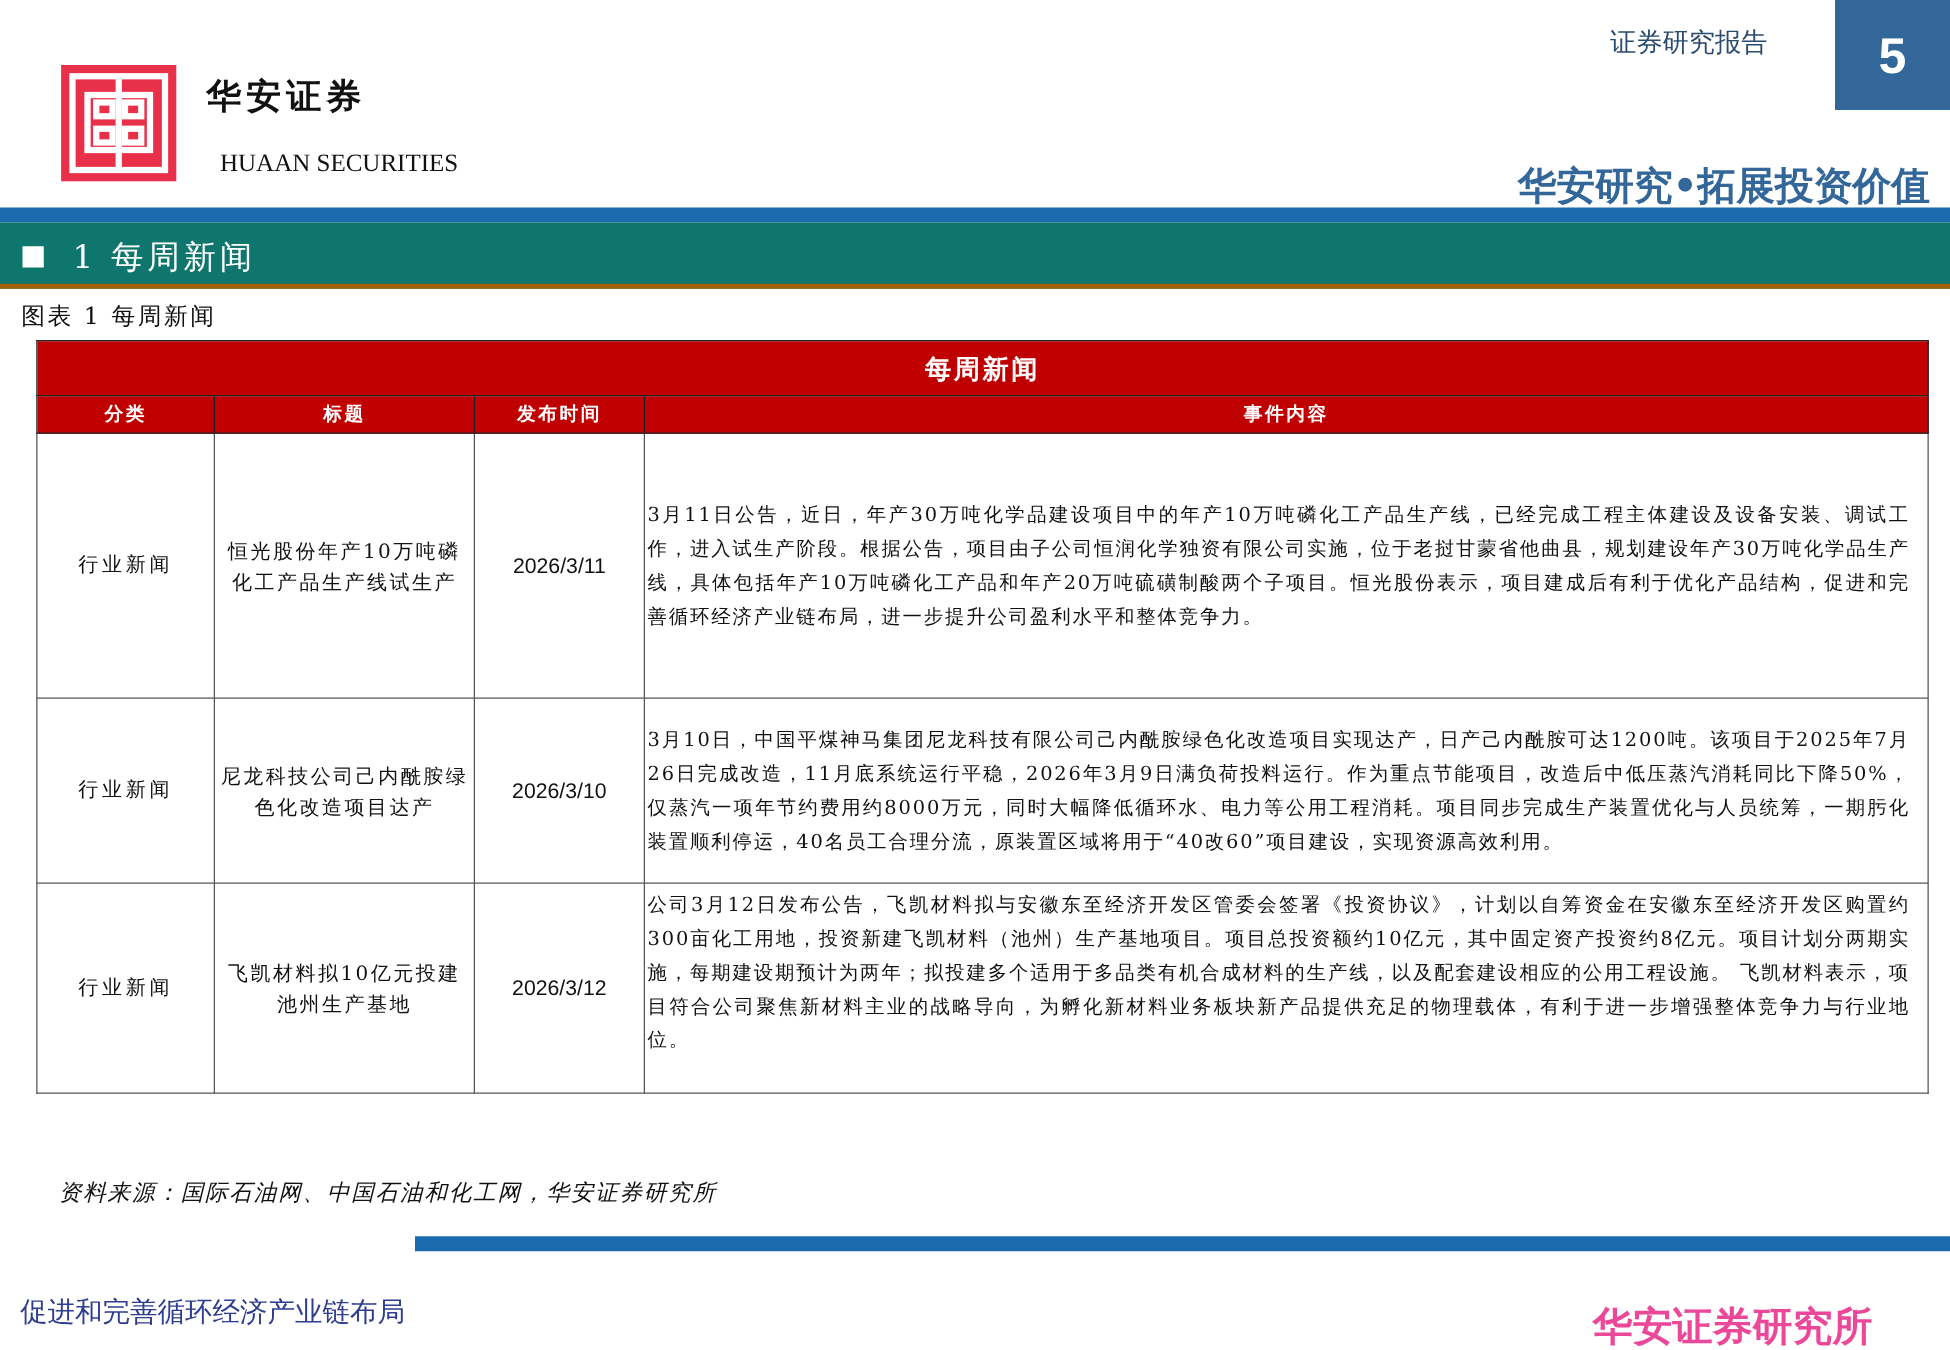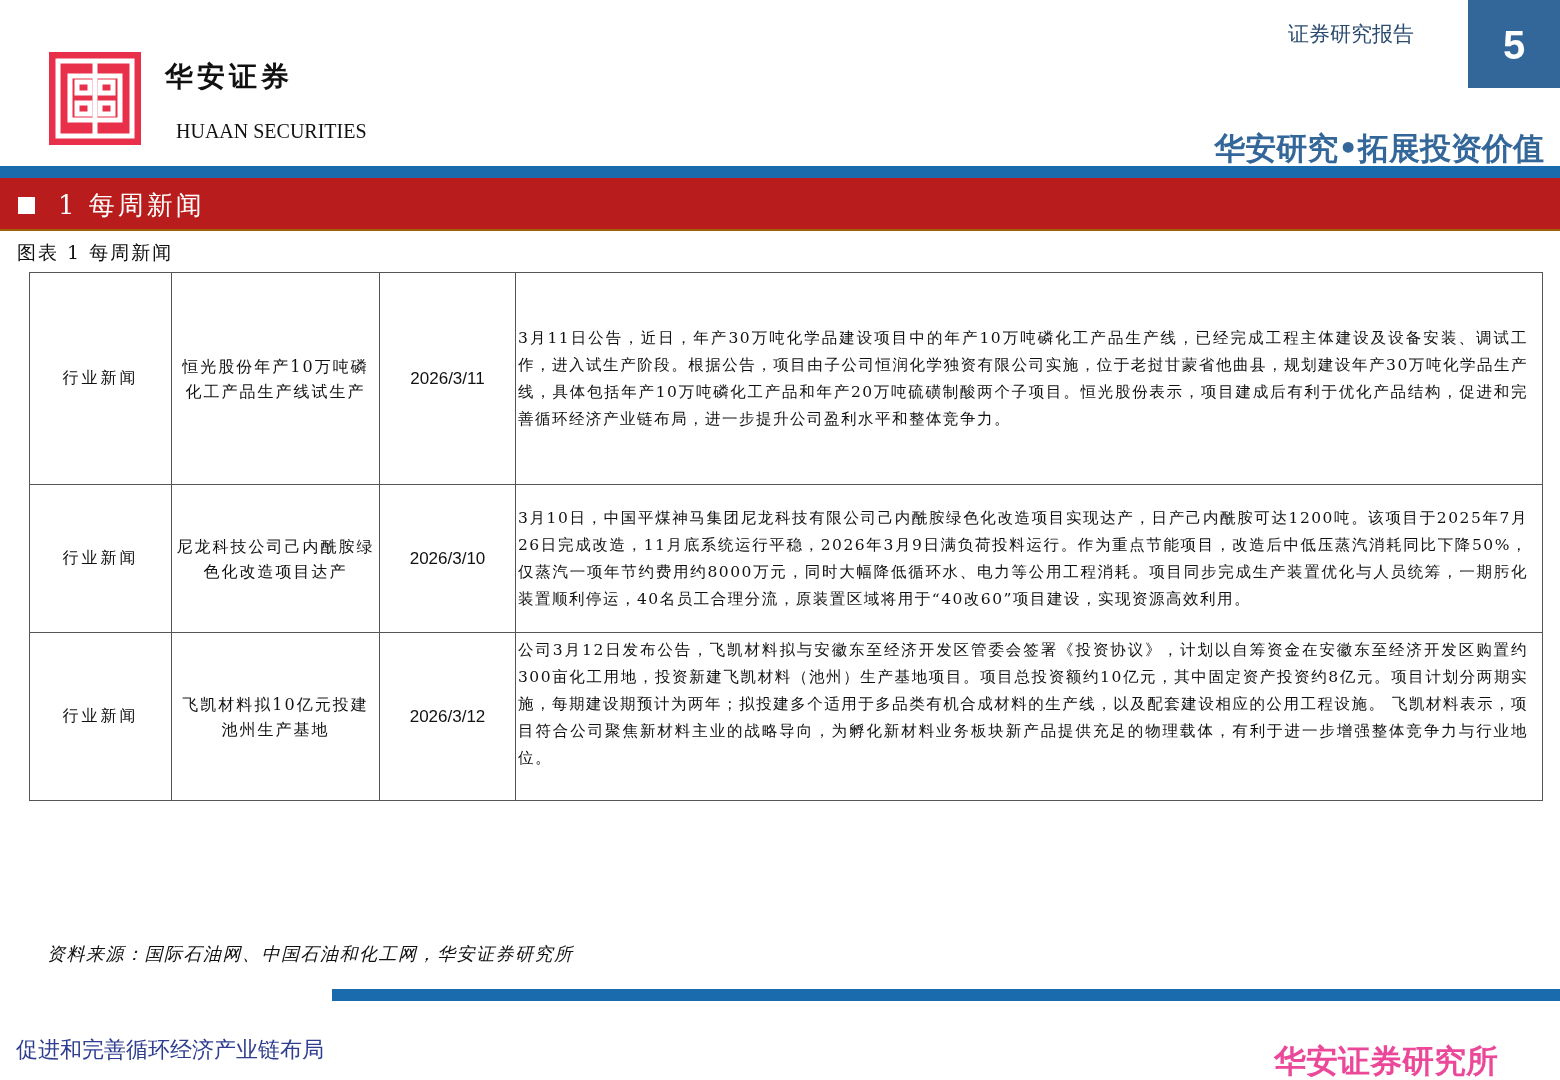--- a/index.html
+++ b/index.html
@@ -8,21 +8,21 @@
 
     .logo-box { position: absolute; left: 49px; top: 52px; width: 92px; height: 93px; background: #e8304a; }
     .logo-cn { position: absolute; left: 165px; top: 58px; font-family: "DejaVu Serif", serif; font-size: 28px; font-weight: bold; letter-spacing: 4px; color: #111; }
     .logo-en { position: absolute; left: 176px; top: 120px; font-family: "Liberation Serif", serif; font-size: 20px; color: #111; letter-spacing: 0px; }
 
     .report-type { position: absolute; left: 1288px; top: 20px; font-family: "DejaVu Sans", sans-serif; font-size: 21px; color: #2a4a6e; }
     .page-num-box { position: absolute; left: 1468px; top: 0; width: 92px; height: 88px; background: #336699; color: #fff; font-family: "Liberation Sans", sans-serif; font-weight: bold; font-size: 40px; text-align: center; line-height: 90px; }
     .slogan { position: absolute; right: 16px; top: 128px; font-family: "DejaVu Sans", sans-serif; font-size: 31px; font-weight: bold; color: #336699; }
 
     .top-rule { position: absolute; left: 0; top: 166px; width: 1560px; height: 12px; background: #1a6aae; }
-    .section-bar { position: absolute; left: 0; top: 178px; width: 1560px; height: 53px; background: #b91c1c; border-bottom: 2px solid #a16207; }
+    .section-bar { position: absolute; left: 0; top: 178px; width: 1560px; height: 53px; background: #0f766e; border-bottom: 4px solid #a16207; }
     .section-square { position: absolute; left: 18px; top: 19px; width: 17px; height: 17px; background: #fff; }
     .section-title { position: absolute; left: 58px; top: 10px; font-family: "DejaVu Serif", serif; font-size: 26px; color: #fff; letter-spacing: 3px; }
 
     .fig-caption { position: absolute; left: 17px; top: 240px; font-family: "DejaVu Serif", serif; font-size: 19px; color: #111; letter-spacing: 2px; }
 
     .news-table { position: absolute; left: 29px; top: 272px; width: 1513px; border-collapse: collapse; table-layout: fixed; }
     .news-table td, .news-table th { border: 1.5px solid #555; }
     .table-title-row th { background: #c00000; color: #fff; height: 44px; font-family: "DejaVu Serif", serif; font-size: 21px; font-weight: bold; letter-spacing: 2px; text-align: center; border-color: #222; }
     .col-header-row th { background: #c00000; color: #fff; height: 30px; font-family: "DejaVu Serif", serif; font-size: 15px; font-weight: bold; letter-spacing: 2px; text-align: center; border-color: #222; }
     .news-table td { font-family: "DejaVu Serif", serif; font-size: 16px; color: #111; vertical-align: middle; }
@@ -69,20 +69,29 @@
 <div class="fig-caption">图表 1 每周新闻</div>
 
 <table class="news-table">
   <colgroup>
     <col style="width:142px">
     <col style="width:208px">
     <col style="width:136px">
     <col style="width:1027px">
   </colgroup>
   <thead>
+    <tr class="table-title-row">
+      <th colspan="4">每周新闻</th>
+    </tr>
+    <tr class="col-header-row">
+      <th>分类</th>
+      <th>标题</th>
+      <th>发布时间</th>
+      <th>事件内容</th>
+    </tr>
   </thead>
   <tbody>
     <tr style="height:212px">
       <td class="cell-cat">行业新闻</td>
       <td class="cell-title">恒光股份年产10万吨磷化工产品生产线试生产</td>
       <td class="cell-date">2026/3/11</td>
       <td class="cell-content">3月11日公告，近日，年产30万吨化学品建设项目中的年产10万吨磷化工产品生产线，已经完成工程主体建设及设备安装、调试工作，进入试生产阶段。根据公告，项目由子公司恒润化学独资有限公司实施，位于老挝甘蒙省他曲县，规划建设年产30万吨化学品生产线，具体包括年产10万吨磷化工产品和年产20万吨硫磺制酸两个子项目。恒光股份表示，项目建成后有利于优化产品结构，促进和完善循环经济产业链布局，进一步提升公司盈利水平和整体竞争力。</td>
     </tr>
     <tr style="height:148px">
       <td class="cell-cat">行业新闻</td>

